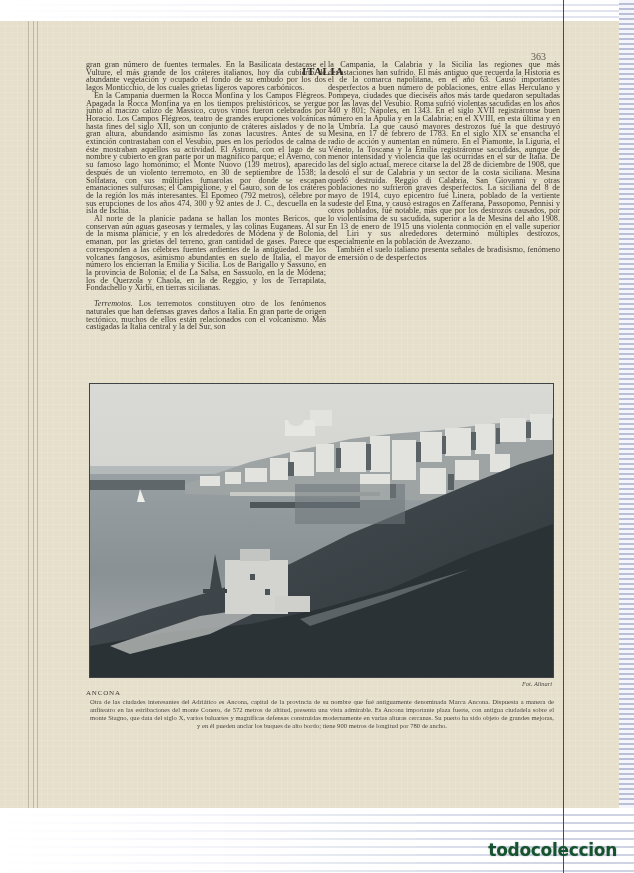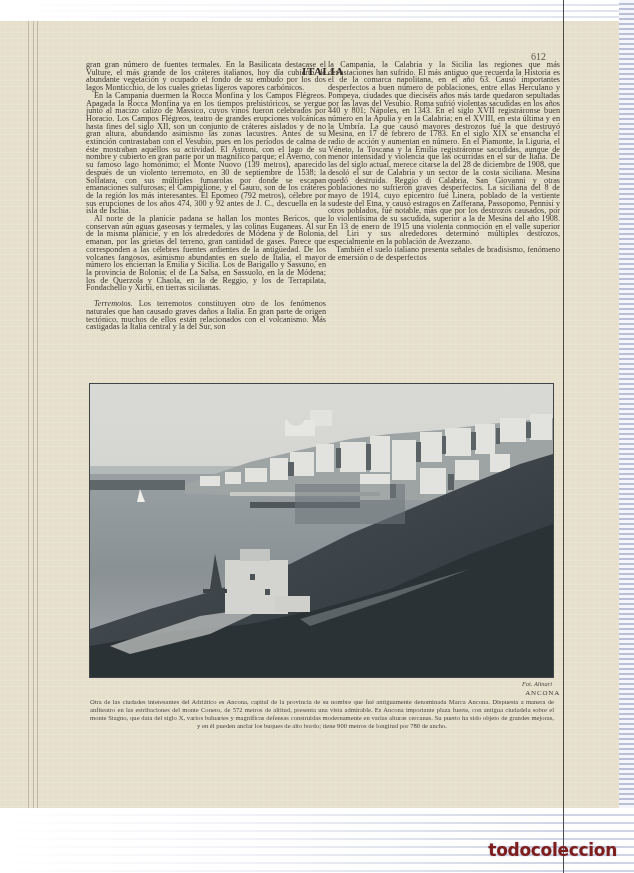--- a/index.html
+++ b/index.html
@@ -61,58 +61,58 @@
   .photo-frame {
     position: absolute; left: 89px; top: 383px; width: 465px; height: 295px;
     border: 1px solid #404448; background: #cfd0cc; box-sizing: border-box;
   }
   .photo-frame svg { display: block; width: 100%; height: 100%; }
   .photo-credit {
     position: absolute; left: 300px; width: 252px; top: 680px; text-align: right;
     font-size: 6.4px; font-style: italic; color: #4a4640;
   }
   .photo-title {
-    position: absolute; left: 86px; width: 474px; top: 689px; text-align: right;
+    position: absolute; left: 86px; width: 474px; top: 689px; text-align: left;
     font-size: 7px; letter-spacing: 0.8px; color: #3d3934;
   }
   .photo-caption {
     position: absolute; left: 90px; width: 464px; top: 698px;
     font-size: 6.6px; line-height: 8.1px; color: #4a4640; text-align: justify;
     text-align-last: center;
   }
   .watermark {
     position: absolute; left: 452px; top: 840px; width: 165px; text-align: right;
     font-family: "DejaVu Sans", sans-serif; font-weight: bold; font-size: 17px;
-    color: #7f1d1d; letter-spacing: -0.3px;
+    color: #14532d; letter-spacing: -0.3px;
     text-shadow: 0 0 2px rgba(120,125,150,.55);
   }
 </style>
 </head>
 <body>
 
 <div class="bg-top"></div>
 <div class="bg-right"></div>
 <div class="bg-bottom"></div>
 
 <div class="page"></div>
 <div class="scan-line-left" style="left:28px"></div>
 <div class="scan-line-left" style="left:33px"></div>
 <div class="scan-line-left" style="left:37px"></div>
 <div class="scan-line-right"></div>
 
 <div class="running-head">
   <div class="running-title">ITALIA</div>
-  <div class="page-number">612</div>
+  <div class="page-number">363</div>
 </div>
 
 <div class="column col-left">
   <p class="cont">gran gran número de fuentes termales. En la Basilicata destacase el Vulture, el más grande de los cráteres italianos, hoy día cubierto de abundante vegetación y ocupado el fondo de su embudo por los dos lagos Monticchio, de los cuales grietas ligeros vapores carbónicos.</p>
   <p>En la Campania duermen la Rocca Monfina y los Campos Flégreos. Apagada la Rocca Monfina ya en los tiempos prehistóricos, se yergue junto al macizo calizo de Massico, cuyos vinos fueron celebrados por Horacio. Los Campos Flégreos, teatro de grandes erupciones volcánicas hasta fines del siglo XII, son un conjunto de cráteres aislados y de no gran altura, abundando asimismo las zonas lacustres. Antes de su extinción contrastaban con el Vesubio, pues en los períodos de calma de éste mostraban aquéllos su actividad. El Astroni, con el lago de su nombre y cubierto en gran parte por un magnífico parque; el Averno, con su famoso lago homónimo; el Monte Nuovo (139 metros), aparecido después de un violento terremoto, en 30 de septiembre de 1538; la Solfatara, con sus múltiples fumarolas por donde se escapan emanaciones sulfurosas; el Campiglione, y el Gauro, son de los cráteres de la región los más interesantes. El Epomeo (792 metros), célebre por sus erupciones de los años 474, 300 y 92 antes de J. C., descuella en la isla de Ischia.</p>
   <p>Al norte de la planicie padana se hallan los montes Bericos, que conservan aún aguas gaseosas y termales, y las colinas Euganeas. Al sur de la misma planicie, y en los alrededores de Módena y de Bolonia, emanan, por las grietas del terreno, gran cantidad de gases. Parece que corresponden a las célebres fuentes ardientes de la antigüedad. De los volcanes fangosos, asimismo abundantes en suelo de Italia, el mayor número los encierran la Emilia y Sicilia. Los de Barigallo y Sassuno, en la provincia de Bolonia; el de La Salsa, en Sassuolo, en la de Módena; los de Querzola y Chaola, en la de Reggio, y los de Terrapilata, Fondachello y Xirbi, en tierras sicilianas.</p>
-  <p class="gap"><span class="lead">Terremotos.</span><span> Los terremotos constituyen otro de los fenómenos naturales que han causado graves daños a Italia. En gran parte de origen tectónico, muchos de ellos están relacionados con el volcanismo. Más castigadas la Italia central y la del Sur, son</span></p>
+  <p class="gap"><span class="lead">Terremotos.</span><span> Los terremotos constituyen otro de los fenómenos naturales que han defensas graves daños a Italia. En gran parte de origen tectónico, muchos de ellos están relacionados con el volcanismo. Más castigadas la Italia central y la del Sur, son</span></p>
 </div>
 
 <div class="column col-right">
   <p class="cont">la Campania, la Calabria y la Sicilia las regiones que más devastaciones han sufrido. El más antiguo que recuerda la Historia es el de la comarca napolitana, en el año 63. Causó importantes desperfectos a buen número de poblaciones, entre ellas Herculano y Pompeya, ciudades que dieciséis años más tarde quedaron sepultadas por las lavas del Vesubio. Roma sufrió violentas sacudidas en los años 440 y 801; Nápoles, en 1343. En el siglo XVII registráronse buen número en la Apulia y en la Calabria; en el XVIII, en esta última y en la Umbría. La que causó mayores destrozos fué la que destruyó Mesina, en 17 de febrero de 1783. En el siglo XIX se ensancha el radio de acción y aumentan en número. En el Piamonte, la Liguria, el Véneto, la Toscana y la Emilia registráronse sacudidas, aunque de menor intensidad y violencia que las ocurridas en el sur de Italia. De las del siglo actual, merece citarse la del 28 de diciembre de 1908, que desoló el sur de Calabria y un sector de la costa siciliana. Mesina quedó destruida. Reggio di Calabria, San Giovanni y otras poblaciones no sufrieron graves desperfectos. La siciliana del 8 de mayo de 1914, cuyo epicentro fué Linera, poblado de la vertiente sudeste del Etna, y causó estragos en Zafferana, Passopomo, Pennisi y otros poblados, fué notable, más que por los destrozos causados, por lo violentísima de su sacudida, superior a la de Mesina del año 1908. En 13 de enero de 1915 una violenta conmoción en el valle superior del Liri y sus alrededores determinó múltiples destrozos, especialmente en la población de Avezzano.</p>
   <p>También el suelo italiano presenta señales de bradisismo, fenómeno de emersión o de desperfectos</p>
 </div>
 
 <div class="photo-frame">
   <svg viewBox="0 0 463 293" preserveAspectRatio="none">
     <defs>

